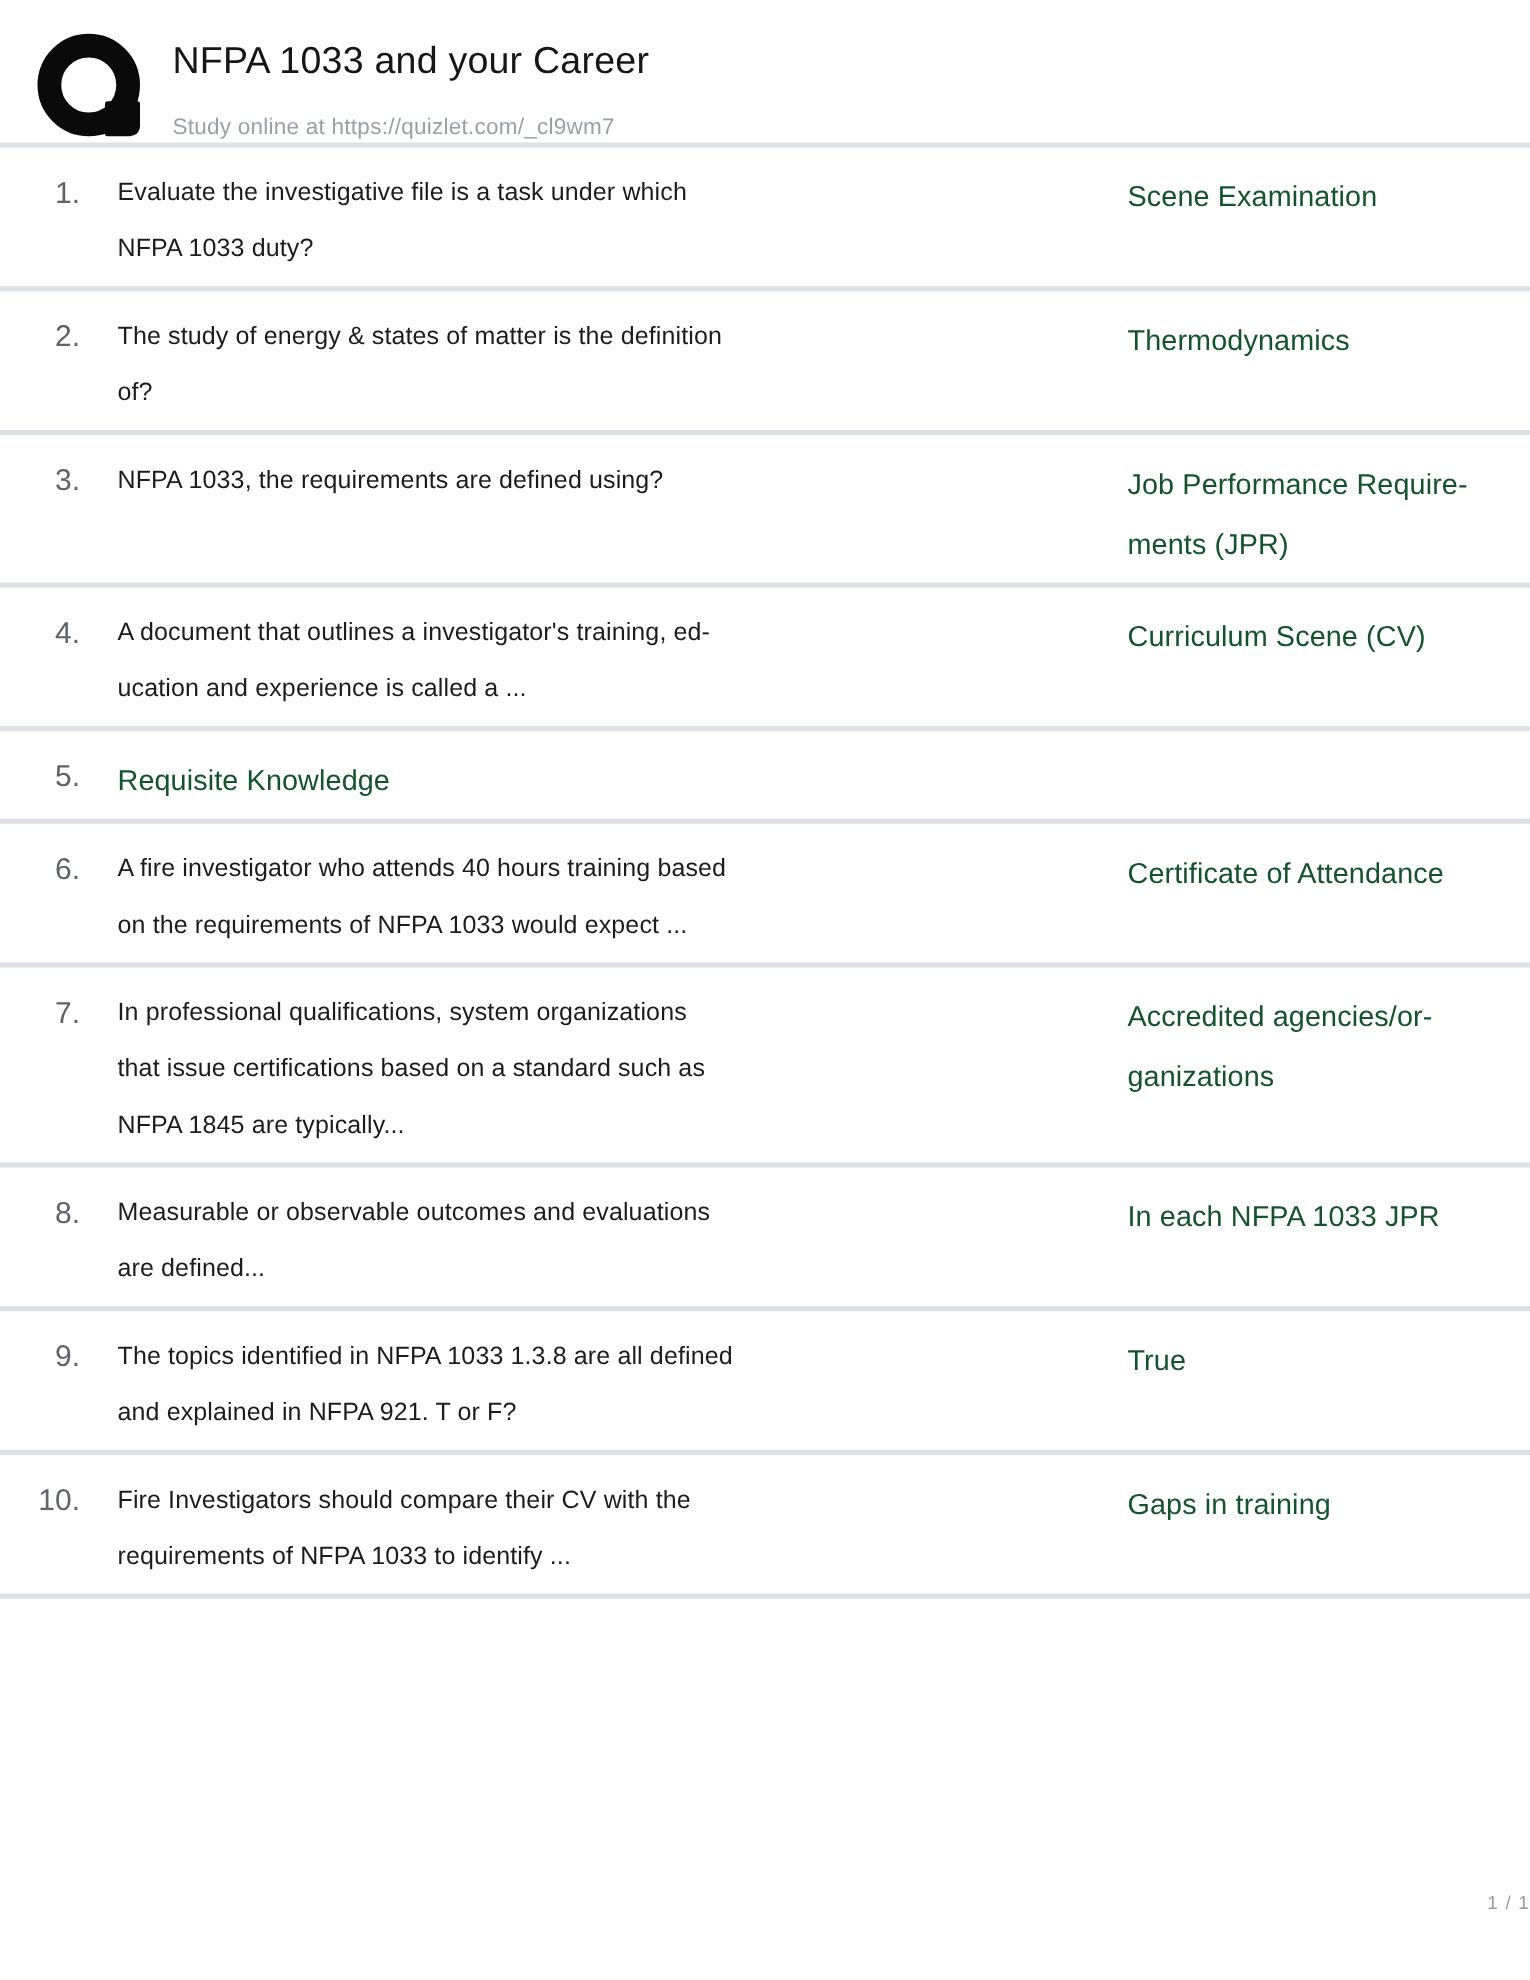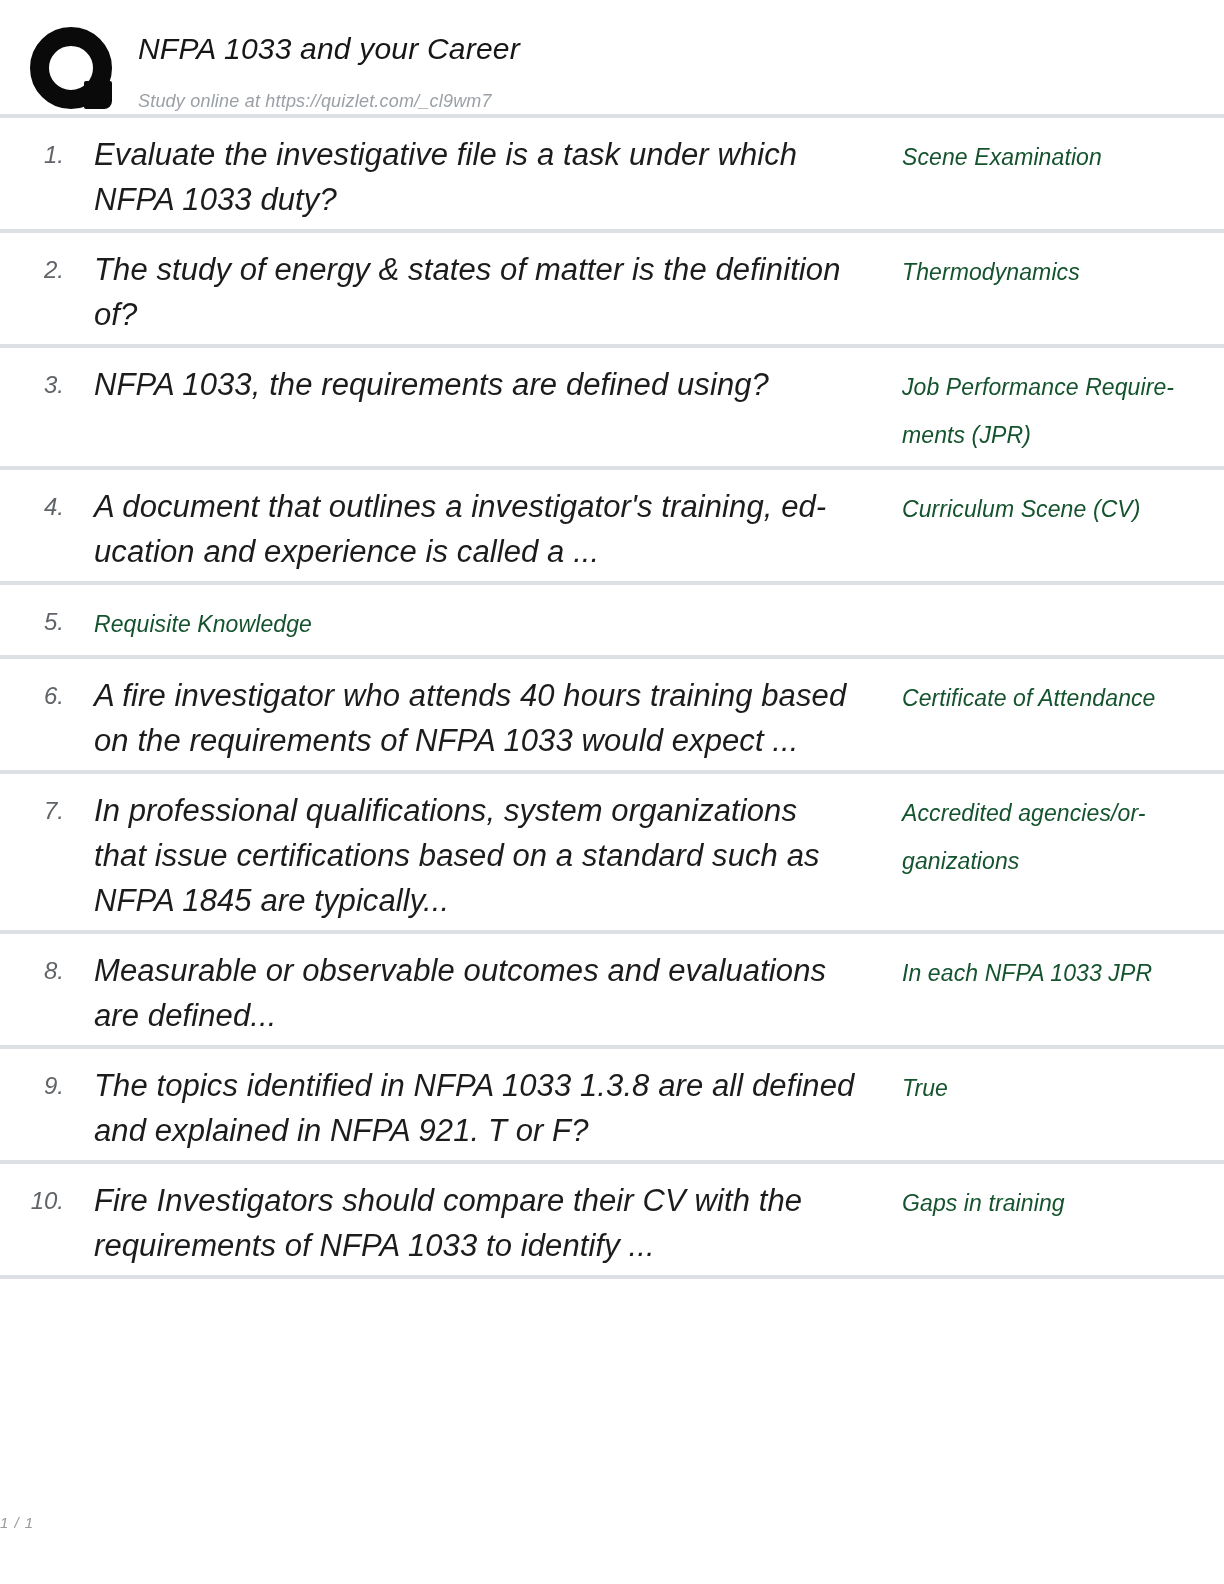--- a/index.html
+++ b/index.html
@@ -1,15 +1,15 @@
 <!DOCTYPE html>
 <html><head>
 <meta charset="utf-8">
 <style>
-  * { margin: 0; padding: 0; box-sizing: border-box; font-style: italic; }
+  * { margin: 0; padding: 0; box-sizing: border-box; }
   html, body { background: #ffffff; }
   body {
     width: 1224px; height: 1584px;
     position: relative;
     font-family: "Liberation Sans", sans-serif;
     overflow: hidden;
   }
   .page { width: 100%; height: 100%; position: relative; }
 
   
@@ -56,39 +56,39 @@
     column-gap: 30px;
     padding: 14px 30px 7px 30px;
     border-bottom: 4px solid #dde1e5;
   }
   .card-num {
     font-size: 24px; font-weight: 300; color: #606468;
     text-align: right;
     line-height: 45px;
   }
   .card-question {
-    font-size: 31px; font-weight: 400; color: #1c1c1e;
+    font-size: 20px; font-weight: 400; color: #1c1c1e;
     line-height: 45px;
     white-space: pre-line;
     letter-spacing: 0.1px;
   }
   .card-answer {
     font-size: 23px; font-weight: 300; color: #14532d;
     line-height: 48px;
     white-space: pre-line;
     padding-top: 1px;
     letter-spacing: 0.1px;
   }
 
   
   .footer {
     position: absolute;
     left: 0; right: 0;
     bottom: 52px;
-    text-align: left;
+    text-align: right;
   }
   .page-indicator {
     font-size: 15px; font-weight: 300; color: #9b9b9b;
     letter-spacing: 1px;
   }
 </style>
 </head>
 <body>
 
 <div class="page">

